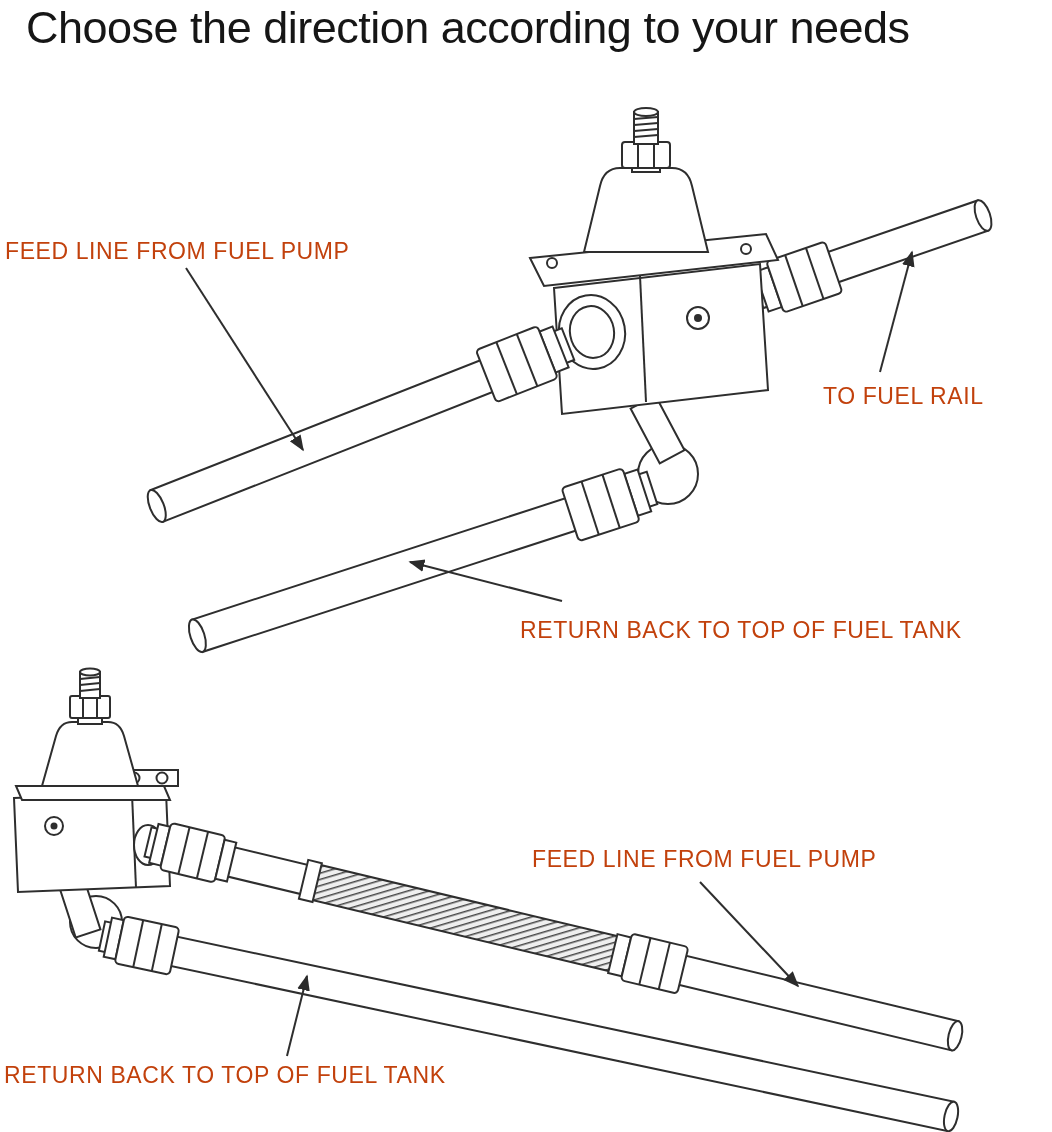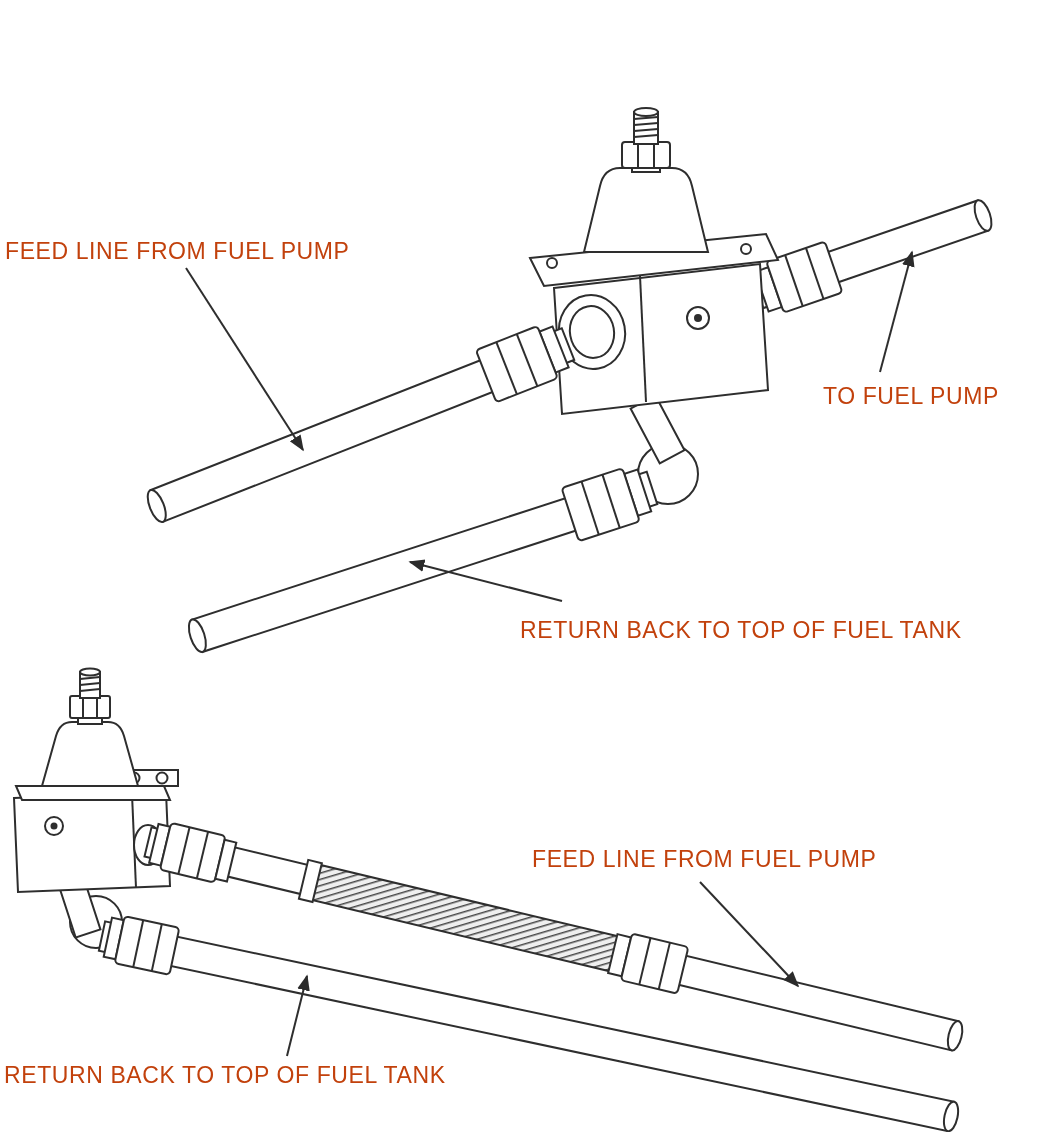--- a/index.html
+++ b/index.html
@@ -21,20 +21,21 @@
   .pt  { fill:#ffffff; stroke:#2e2e2e; stroke-width:2px; }
   .ln  { fill:none;    stroke:#2e2e2e; stroke-width:2px; }
   .st  { stroke:#2e2e2e; stroke-width:2px; }
   .dot { fill:#2e2e2e; stroke:none; }
 </style>
 </head>
 <body>
 
 <div class="page">
 
+  <div class="title">Choose the direction according to your needs</div>
 
   <svg class="diagram-svg" width="1052" height="1132" viewBox="0 0 1052 1132">
     <defs>
       <marker id="arr" viewBox="0 0 10 10" refX="9" refY="5" markerWidth="8" markerHeight="8" orient="auto">
         <path d="M0,1 L10,5 L0,9 Z" fill="#2b2b2b"></path>
       </marker>
       <pattern id="braid" width="6" height="6" patternUnits="userSpaceOnUse" patternTransform="rotate(60)">
         <rect width="6" height="6" fill="#efefef"></rect>
         <line x1="0" y1="0" x2="0" y2="6" stroke="#474747" stroke-width="3"></line>
       </pattern>
@@ -161,18 +162,18 @@
     <g>
       <line class="ln" x1="186" y1="268" x2="303" y2="450" marker-end="url(#arr)"></line>
       <line class="ln" x1="880" y1="372" x2="912" y2="252" marker-end="url(#arr)"></line>
       <line class="ln" x1="562" y1="601" x2="410" y2="562" marker-end="url(#arr)"></line>
       <line class="ln" x1="700" y1="882" x2="798" y2="986" marker-end="url(#arr)"></line>
       <line class="ln" x1="287" y1="1056" x2="307" y2="976" marker-end="url(#arr)"></line>
     </g>
   </svg>
 
   <div class="callout" style="left:5px;  top:238px;">FEED LINE FROM FUEL PUMP</div>
-  <div class="callout" style="left:823px; top:383px;">TO FUEL PUMP</div>
+  <div class="callout" style="left:823px; top:383px;">TO FUEL RAIL</div>
   <div class="callout" style="left:520px; top:617px;">RETURN BACK TO TOP OF FUEL TANK</div>
   <div class="callout" style="left:532px; top:846px;">FEED LINE FROM FUEL PUMP</div>
   <div class="callout" style="left:4px;  top:1062px;">RETURN BACK TO TOP OF FUEL TANK</div>
 
 </div>
 
 </body></html>

